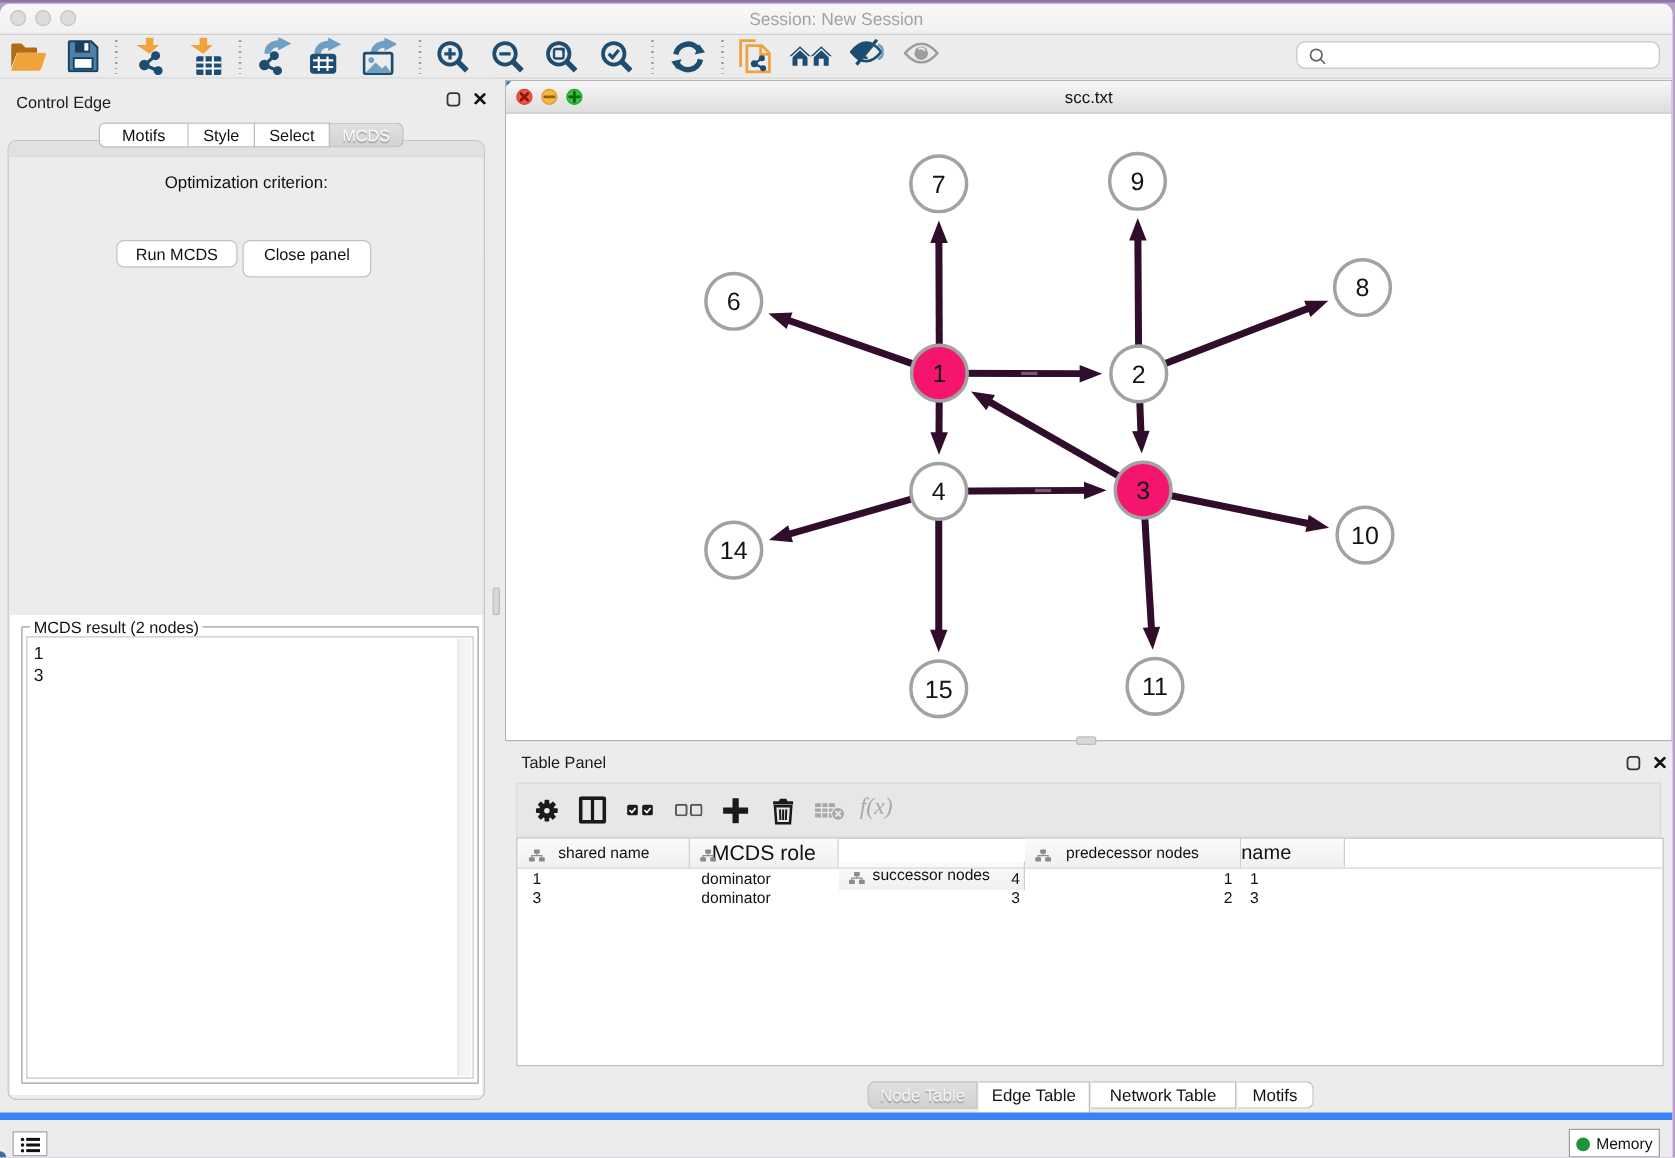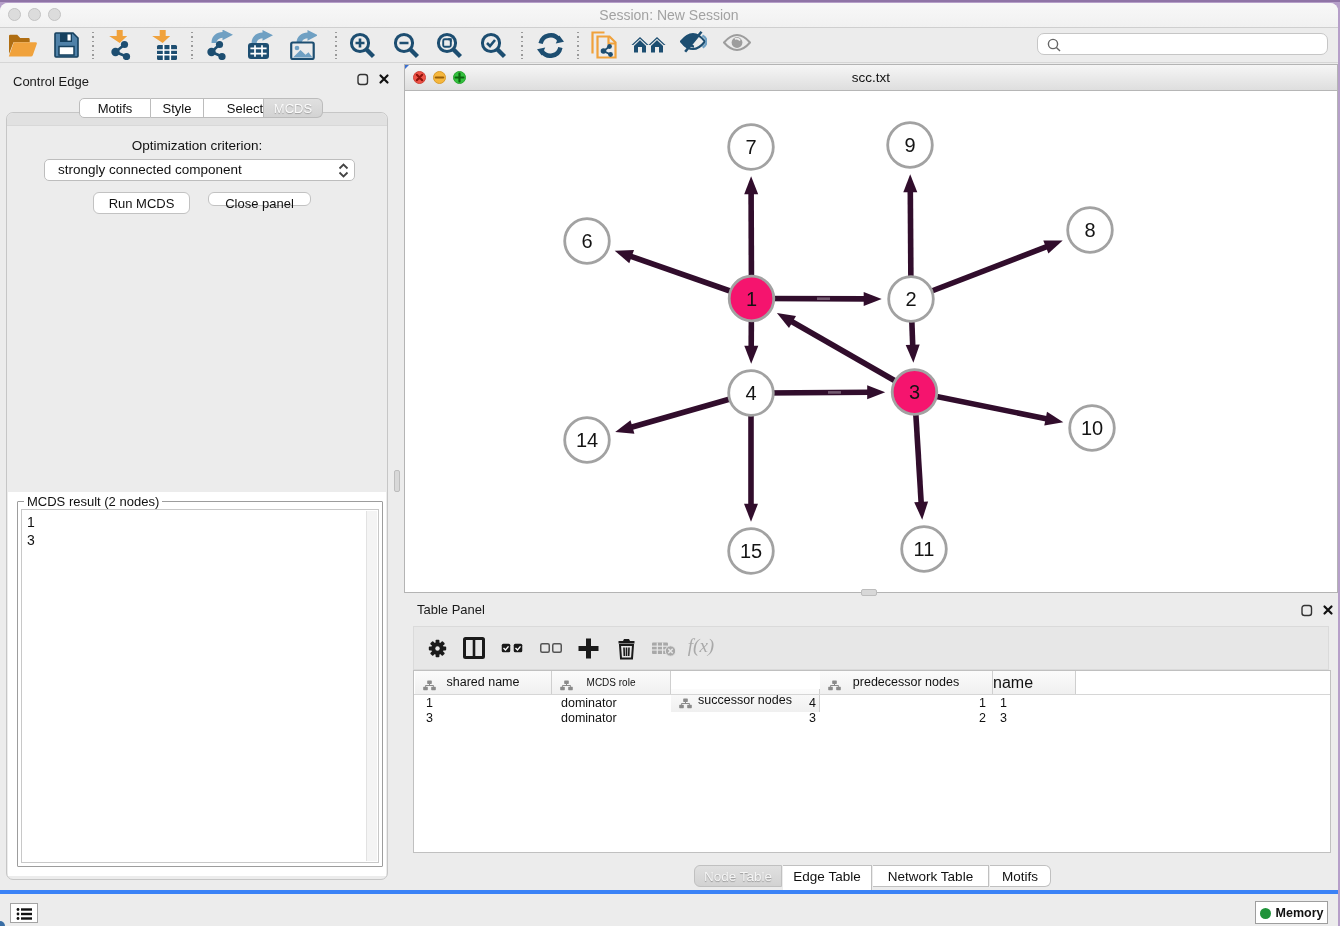--- a/index.html
+++ b/index.html
@@ -28,21 +28,21 @@
   .btn { position:absolute; background:#fff; border:1px solid #c2c2c2; border-radius:6px;
          font-size:13px; color:#111; text-align:center; }
   .netwin { position:absolute; left:404px; top:61px; width:934px; height:529px;
             border:1px solid #b4b4b4; background:#fff; }
   .net-titlebar { position:absolute; left:0; top:0; width:100%; height:26px;
                   background:linear-gradient(#f6f6f6,#dedede); border-bottom:1px solid #b6b6b6; }
   .mbtn { position:absolute; top:6px; width:13px; height:13px; border-radius:50%;
           font-size:10px; line-height:12px; text-align:center; font-weight:bold; }
   .tpanel { position:absolute; left:404px; top:597px; width:934px; height:288px; background:#ececec; }
   .statusbar { position:absolute; left:0; top:887px; width:100%; height:36px;
-               background:#ececec; border-top:4px solid #3b82f6;font-weight:bold; }
+               background:#ececec; border-top:6px solid #3b82f6; }
   svg text { font-family:"Liberation Sans", sans-serif; }
 </style>
 </head>
 <body>
 <div style="position:absolute;left:0;top:0;width:100%;height:1.5px;background:#8f74a6;"></div>
 <div class="window">
   <div class="titlebar">
     <div class="tl" style="left:8px"></div>
     <div class="tl" style="left:27.5px"></div>
     <div class="tl" style="left:47.5px"></div>
@@ -192,43 +192,36 @@
   </div>
   <div class="cpanel">
     <div class="panel-title" style="left:13px; top:11px;">Control Edge</div>
     <svg width="34" height="13" viewBox="0 0 34 13" style="position:absolute;left:356px;top:10px">
       <rect x="2" y="1.5" width="9.5" height="10" rx="2.5" fill="none" stroke="#333" stroke-width="1.4"></rect>
       <path d="M24.5 2.5 L31.5 9.5 M31.5 2.5 L24.5 9.5" stroke="#111" stroke-width="2.2" stroke-linecap="round"></path>
     </svg>
     <div class="cp-body">
       <div style="position:absolute;left:0;top:0;width:100%;height:13px;background:#e1e1e1;border-radius:7px 7px 0 0;border-bottom:1px solid #d8d8d8;"></div>
       <div style="position:absolute;top:25px;width:100%;text-align:center;font-size:13.5px;color:#111;">Optimization criterion:</div>
-      <div style="position:absolute;left:37px;top:46px;width:311px;height:22px;background:#fff;border:1px solid #bdbdbd;border-radius:5px;">
-        <span style="position:absolute;left:13px;top:2px;font-size:13.5px;color:#111;">strongly connected component</span>
-        <svg width="11" height="15" viewBox="0 0 11 15" style="position:absolute;right:5px;top:3px;">
-          <path d="M1.5 5.5 L5.5 1.5 L9.5 5.5" fill="none" stroke="#444" stroke-width="1.8"></path>
-          <path d="M1.5 9.5 L5.5 13.5 L9.5 9.5" fill="none" stroke="#444" stroke-width="1.8"></path>
-        </svg>
-      </div>
       <div class="btn" style="left:86px;top:79px;width:97px;height:22px;line-height:21px;">Run MCDS</div>
-      <div class="btn" style="left:201px;top:79px;width:103px;height:14px;line-height:21px;">Close panel</div>
+      <div class="btn" style="left:187px;top:79px;width:103px;height:30px;line-height:21px;">Close panel</div>
       <div style="position:absolute;left:1px;top:379px;width:378px;height:384px;background:#fff;">
         <div style="position:absolute;left:9px;top:9px;width:366px;height:366px;border:1px solid #9d9d9d;border-radius:1px;">
           <div style="position:absolute;left:6px;top:-8px;background:#fff;padding:0 3px;font-size:13px;color:#111;line-height:15px;">MCDS result (2 nodes)</div>
           <div style="position:absolute;left:3px;top:7px;right:3px;bottom:3px;background:#fff;border:1px solid #c8c8c8;">
             <div style="position:absolute;left:5px;top:4px;font-size:14px;color:#111;line-height:17.5px;">1<br>3</div>
             <div style="position:absolute;right:1px;top:1px;width:11px;bottom:1px;background:#f4f4f4;border-left:1px solid #e2e2e2;"></div>
           </div>
         </div>
       </div>
     </div>
     <div id="tabs-holder">
       <div class="tab" style="left:79px; top:35px; width:72px; border-radius:5px 0 0 5px;">Motifs</div>
       <div class="tab" style="left:151px; top:35px; width:53px; border-left:none;">Style</div>
-      <div class="tab" style="left:204px; top:35px; width:60px; border-left:none;text-align:right;">Select</div>
+      <div class="tab" style="left:204px; top:35px; width:60px; border-left:none;">Select</div>
       <div class="tab" style="left:264px; top:35px; width:59px; border-left:none; border-radius:0 6px 6px 0; background:linear-gradient(#e0e0e0,#d3d3d3); color:#fbfbfb; text-shadow:0 1px 1px #9e9e9e;">MCDS</div>
     </div>
   </div>
   <div style="position:absolute;left:394px;top:467px;width:6px;height:22px;background:#d8d8d8;border:1px solid #bdbdbd;border-radius:2px;"></div>
   <div class="netwin">
     <div class="net-titlebar">
       <div class="mbtn" style="left:8px; background:#f05348; border:1px solid #cc4338;">
         <svg width="11" height="11" viewBox="0 0 11 11" style="margin-top:0px">
             <path d="M2.8 2.8 L8.2 8.2 M8.2 2.8 L2.8 8.2" stroke="#8e130b" stroke-width="2.1" stroke-linecap="round"></path>
           </svg></div>
@@ -381,21 +374,21 @@
         </div>
         <div style="position:absolute;left:138px;top:0;width:119px;height:23px;border-right:1px solid #cfcfcf;background:linear-gradient(#fbfbfb,#f0f0f0);">
           <span style="position:absolute;left:8px;top:6px;"><svg width="13" height="11" viewBox="0 0 13 11">
               <g fill="#8a8a8a">
                 <rect x="4.2" y="0.5" width="4.6" height="3.4" rx="0.6"></rect>
                 <rect x="0.2" y="6.8" width="4.6" height="3.4" rx="0.6"></rect>
                 <rect x="8.2" y="6.8" width="4.6" height="3.4" rx="0.6"></rect>
                 <path d="M6.5 3.9 v1.6 M2.5 6.8 V5.5 h8 v1.3" stroke="#8a8a8a" fill="none" stroke-width="1"></path>
               </g>
             </svg></span>
-          <div style="text-align:center;font-size:10px;color:#111;line-height:23px;">MCDS role</div>
+          <div style="text-align:center;font-size:17px;color:#111;line-height:23px;">MCDS role</div>
         </div>
         <div style="position:absolute;left:257px;top:0;width:149px;height:23px;border-right:1px solid #cfcfcf;background:linear-gradient(#fbfbfb,#f0f0f0);margin-top:18px;">
           <span style="position:absolute;left:8px;top:6px;"><svg width="13" height="11" viewBox="0 0 13 11">
               <g fill="#8a8a8a">
                 <rect x="4.2" y="0.5" width="4.6" height="3.4" rx="0.6"></rect>
                 <rect x="0.2" y="6.8" width="4.6" height="3.4" rx="0.6"></rect>
                 <rect x="8.2" y="6.8" width="4.6" height="3.4" rx="0.6"></rect>
                 <path d="M6.5 3.9 v1.6 M2.5 6.8 V5.5 h8 v1.3" stroke="#8a8a8a" fill="none" stroke-width="1"></path>
               </g>
             </svg></span>

